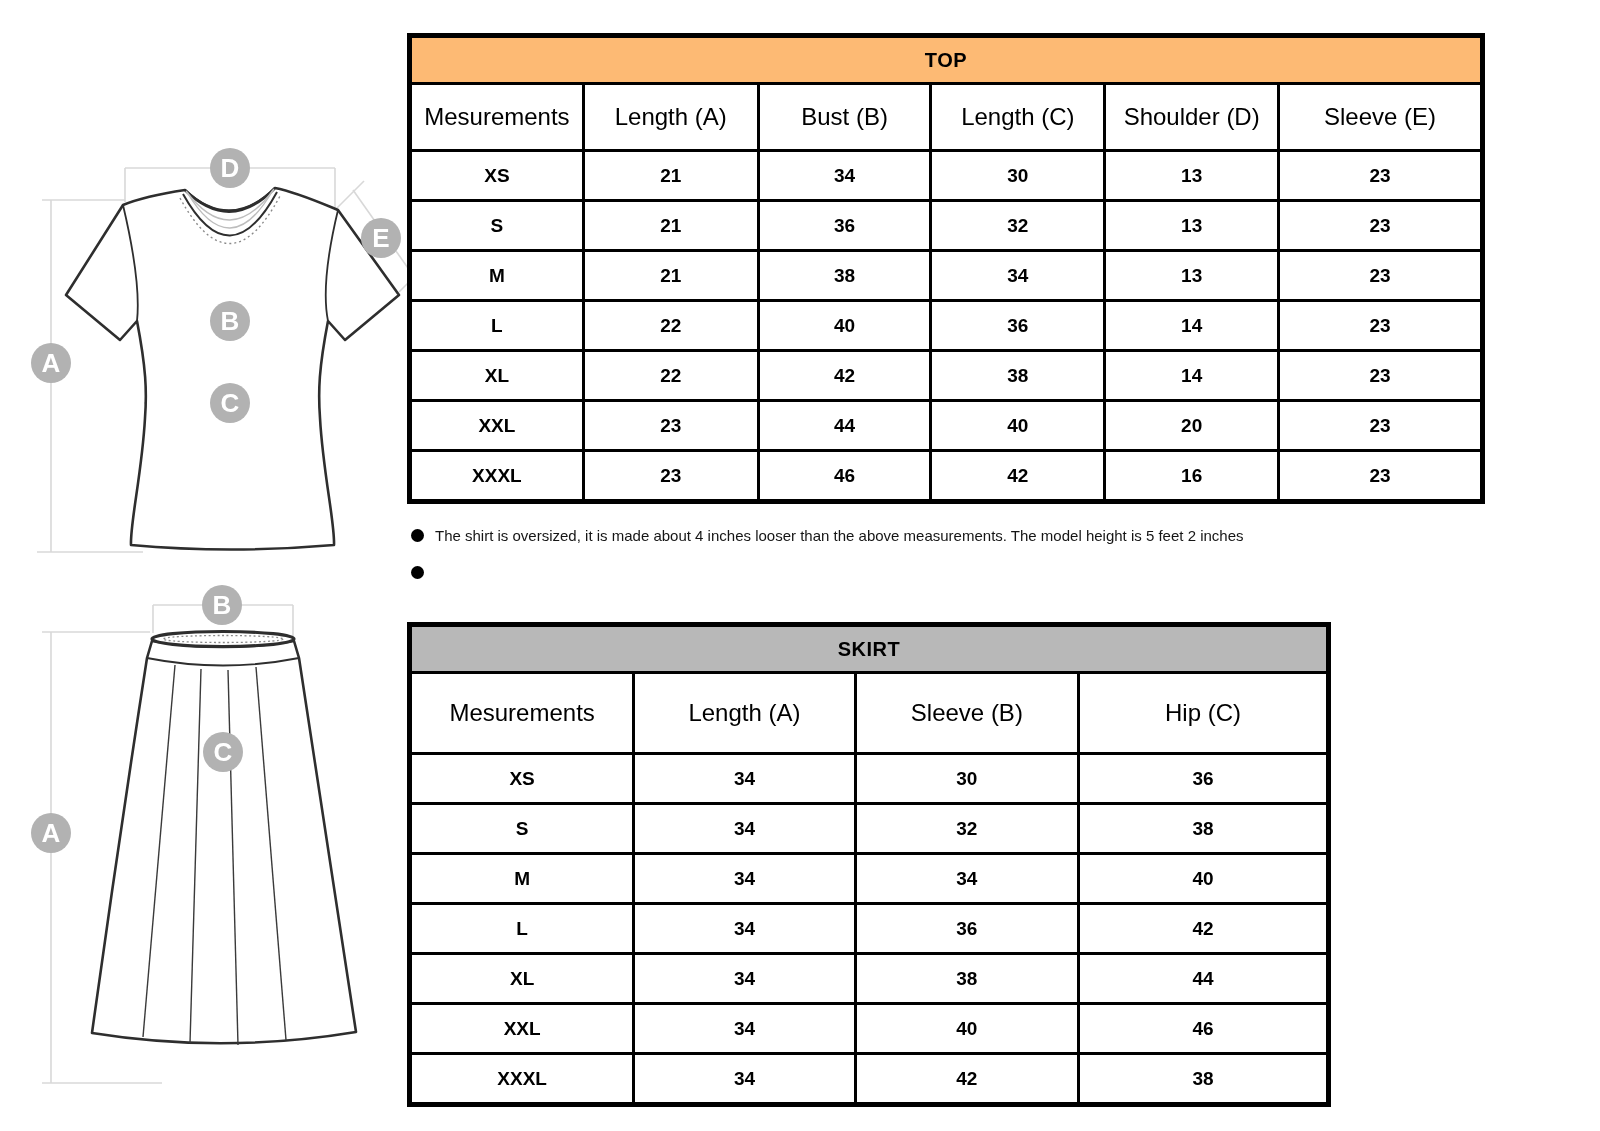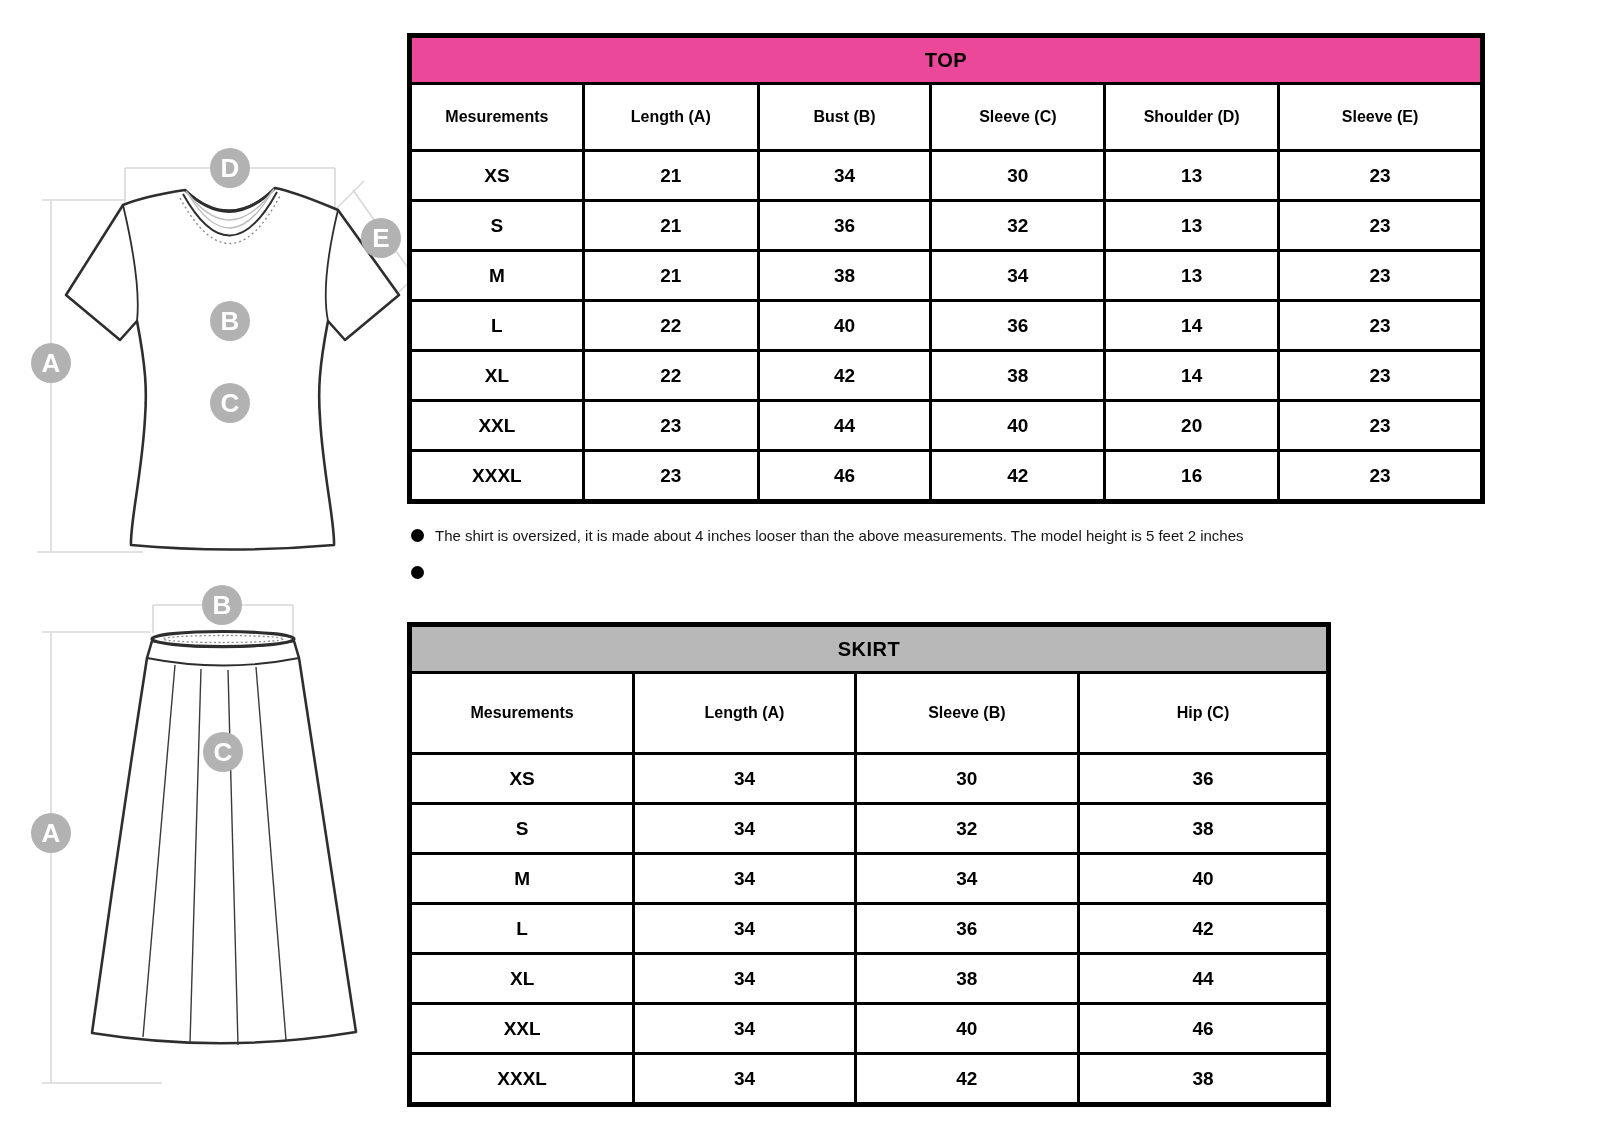--- a/index.html
+++ b/index.html
@@ -33,22 +33,22 @@
     color: #000;
     padding: 0;
   }
   .title-row th {
     height: 44px;
     font-size: 20px;
     font-weight: 700;
     letter-spacing: 0.5px;
   }
   .head-row th {
-    font-size: 16px;
-    font-weight: 700;
+    font-size: 24px;
+    font-weight: 400;
   }
   #top-table-wrap .head-row th { height: 64px; }
   #skirt-table-wrap .head-row th { height: 78px; }
   table.size-table tbody th, table.size-table tbody td {
     height: 47px;
     font-size: 19px;
     font-weight: 700;
   }
 
   .notes {
@@ -189,27 +189,27 @@
       <colgroup>
           <col style="width: 16.2%;">
           <col style="width: 16.3%;">
           <col style="width: 16.1%;">
           <col style="width: 16.2%;">
           <col style="width: 16.2%;">
           <col>
         </colgroup>
       <thead>
         <tr class="title-row">
-          <th class="title-cell" colspan="6" style="background: #ec4899;">TOP</th>
+          <th class="title-cell" colspan="6" style="background: #fdba74;">TOP</th>
         </tr>
         <tr class="head-row">
             <th>Mesurements</th>
             <th>Length (A)</th>
             <th>Bust (B)</th>
-            <th>Sleeve (C)</th>
+            <th>Length (C)</th>
             <th>Shoulder (D)</th>
             <th>Sleeve (E)</th>
           </tr>
       </thead>
       <tbody>
           <tr>
             <th>XS</th>
             <td>21</td>
             <td>34</td>
             <td>30</td>

